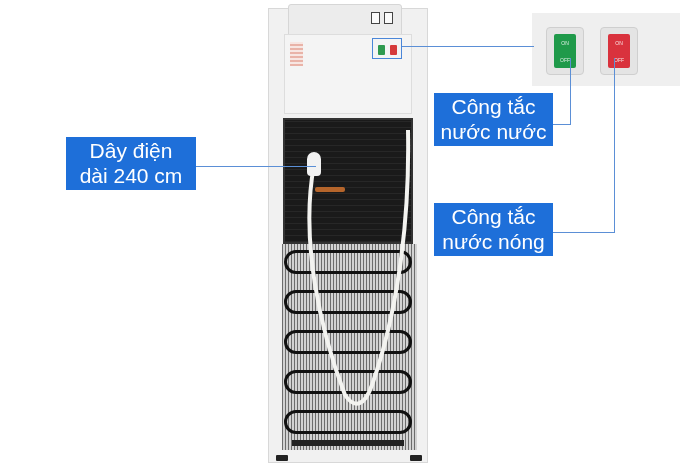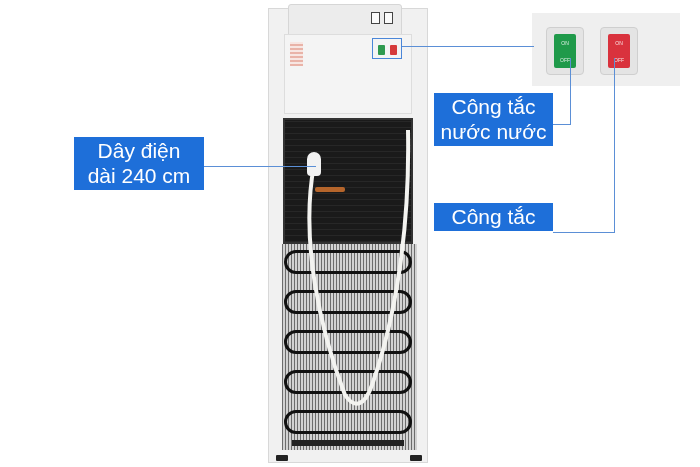--- a/index.html
+++ b/index.html
@@ -83,23 +83,24 @@
   </div>
 </div>
 
 <div class="abs line" style="left:402px; top:46px; width:132px; height:1px;"></div>
 <div class="abs line" style="left:570px; top:58px; width:1px; height:67px;"></div>
 <div class="abs line" style="left:553px; top:124px; width:18px; height:1px;"></div>
 <div class="abs line" style="left:614px; top:58px; width:1px; height:175px;"></div>
 <div class="abs line" style="left:553px; top:232px; width:62px; height:1px;"></div>
 <div class="abs line" style="left:196px; top:166px; width:120px; height:1px;"></div>
 
-<div class="abs label" style="left:66px; top:137px; width:130px;margin-left:8px;">
+<div class="abs label" style="left:66px; top:137px; width:130px;">
   <div>Dây điện</div>
   <div>dài 240 cm</div>
 </div>
 <div class="abs label" style="left:434px; top:93px; width:119px;">
   <div>Công tắc</div>
   <div>nước nước</div>
 </div>
 <div class="abs label" style="left:434px; top:203px; width:119px;">
   <div>Công tắc</div>
+  <div>nước nóng</div>
 </div>
 
 </body></html>

